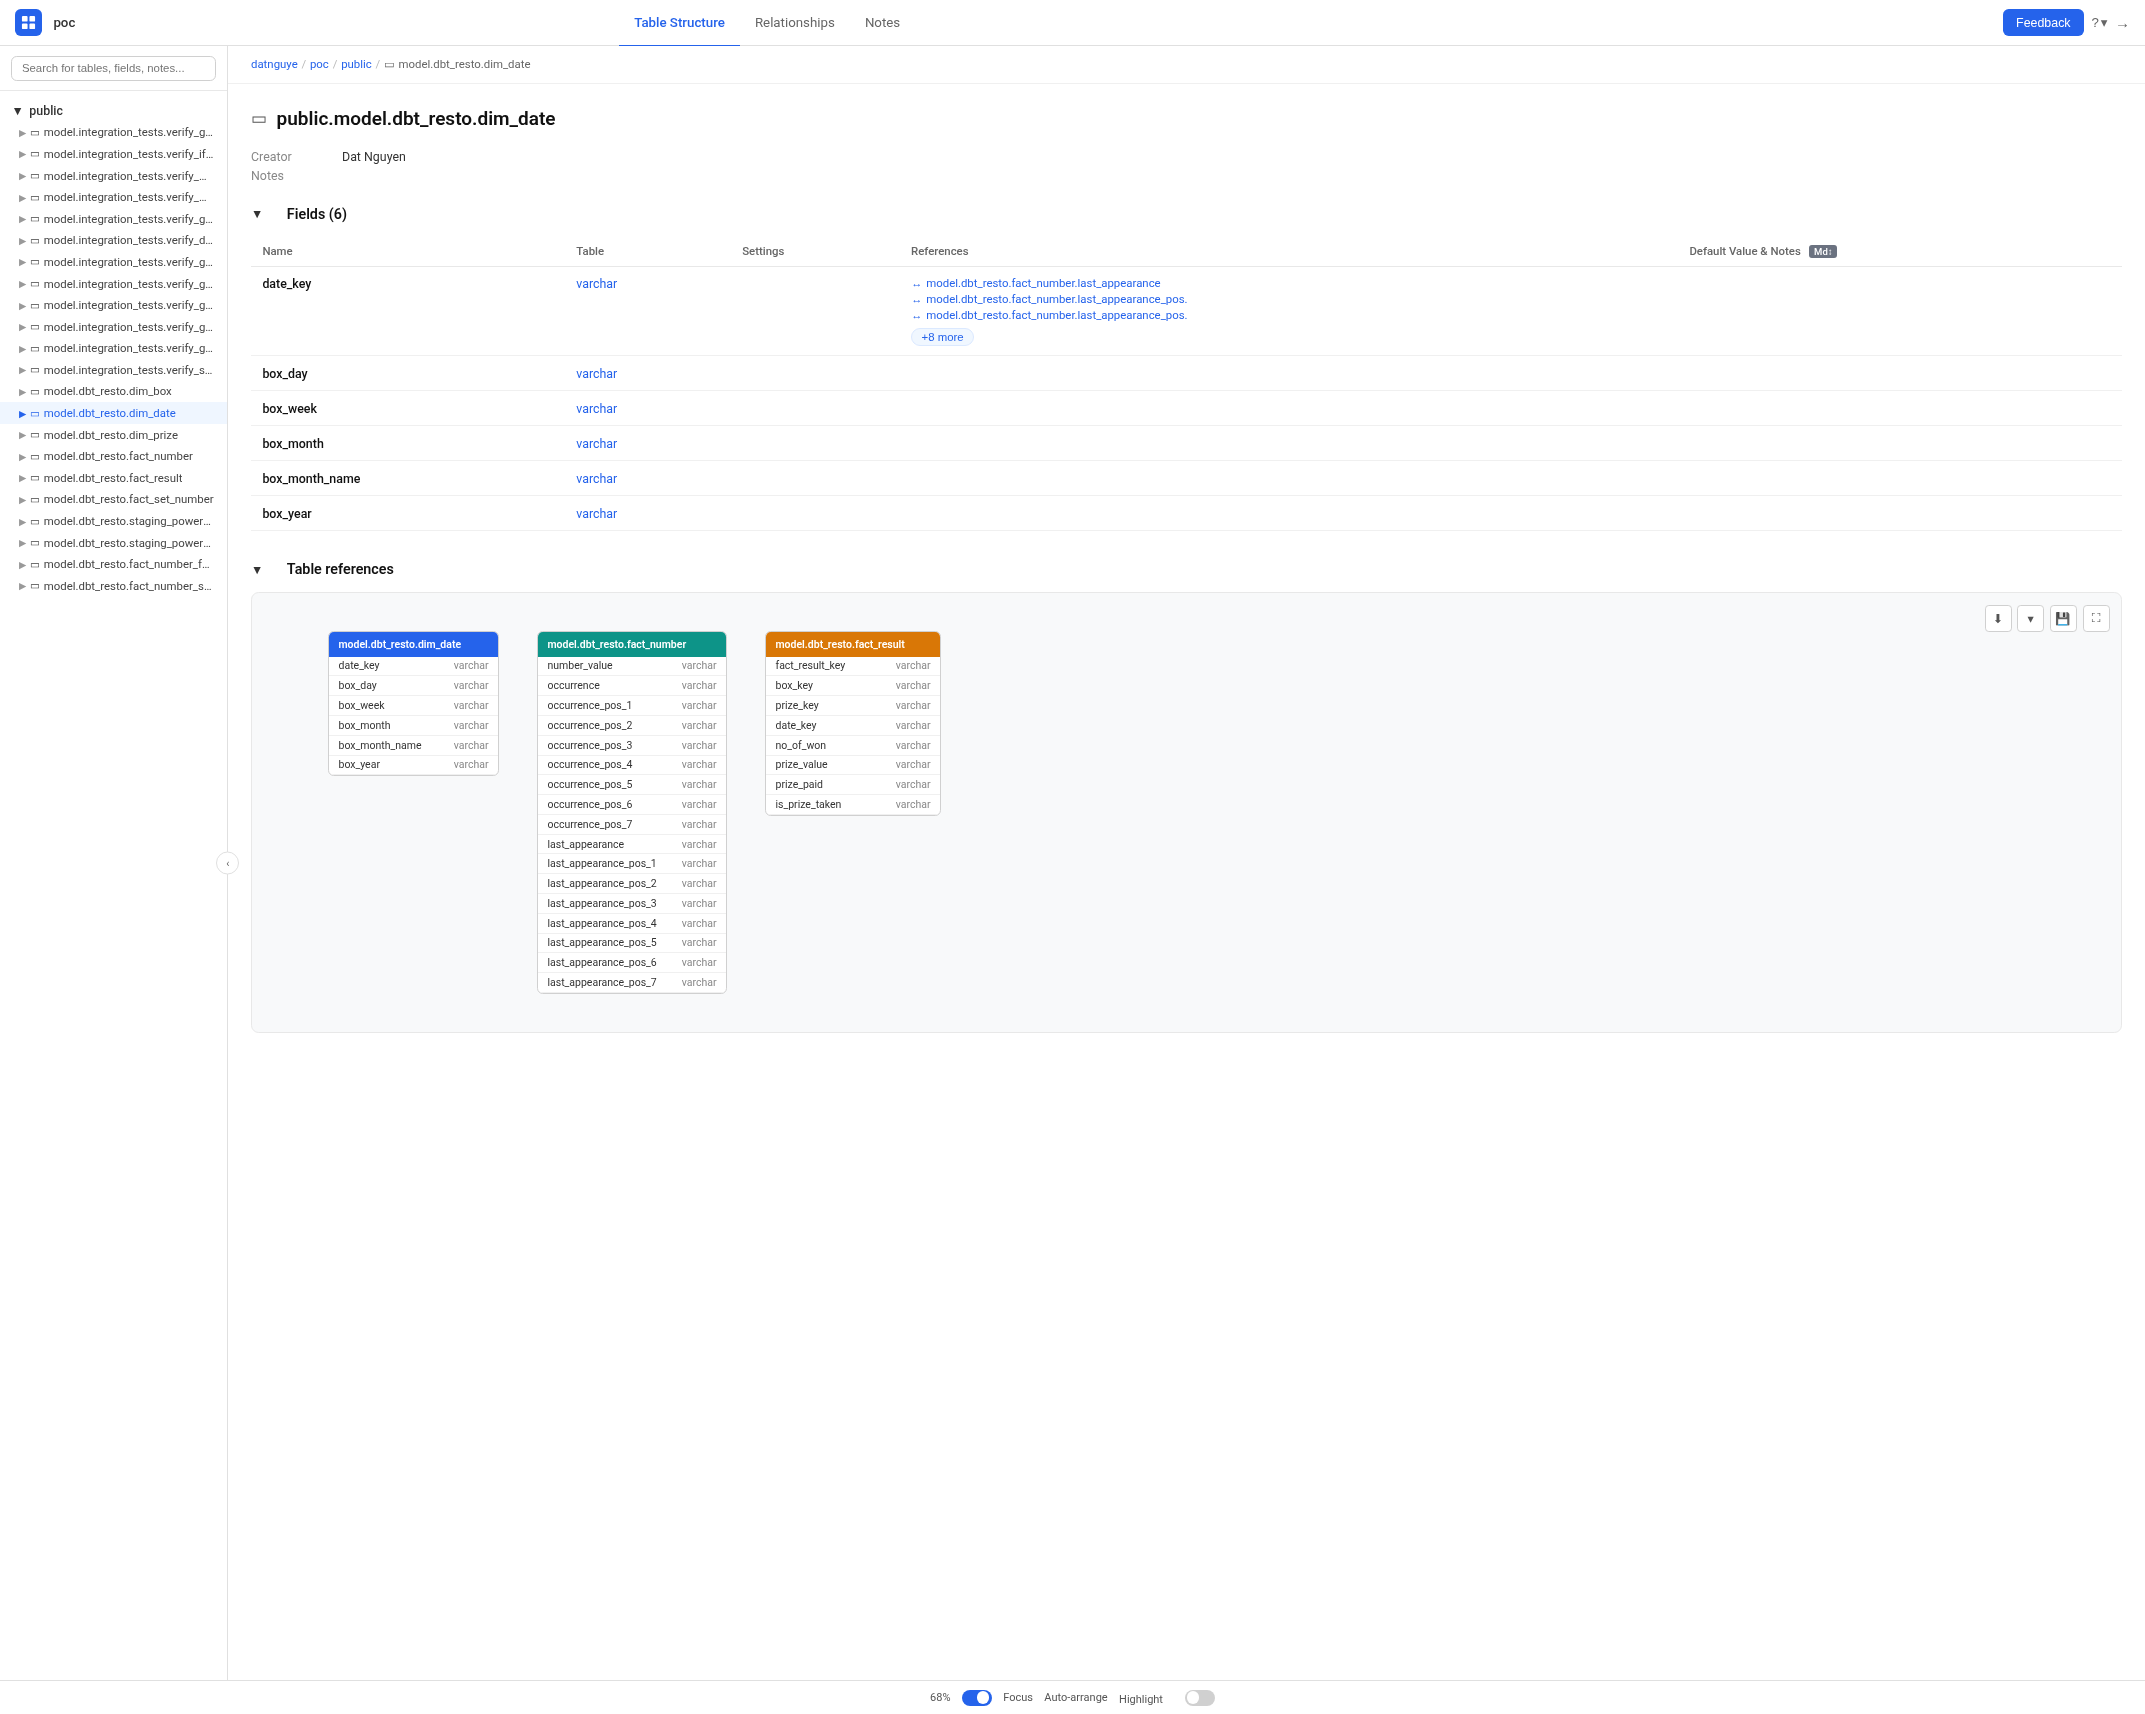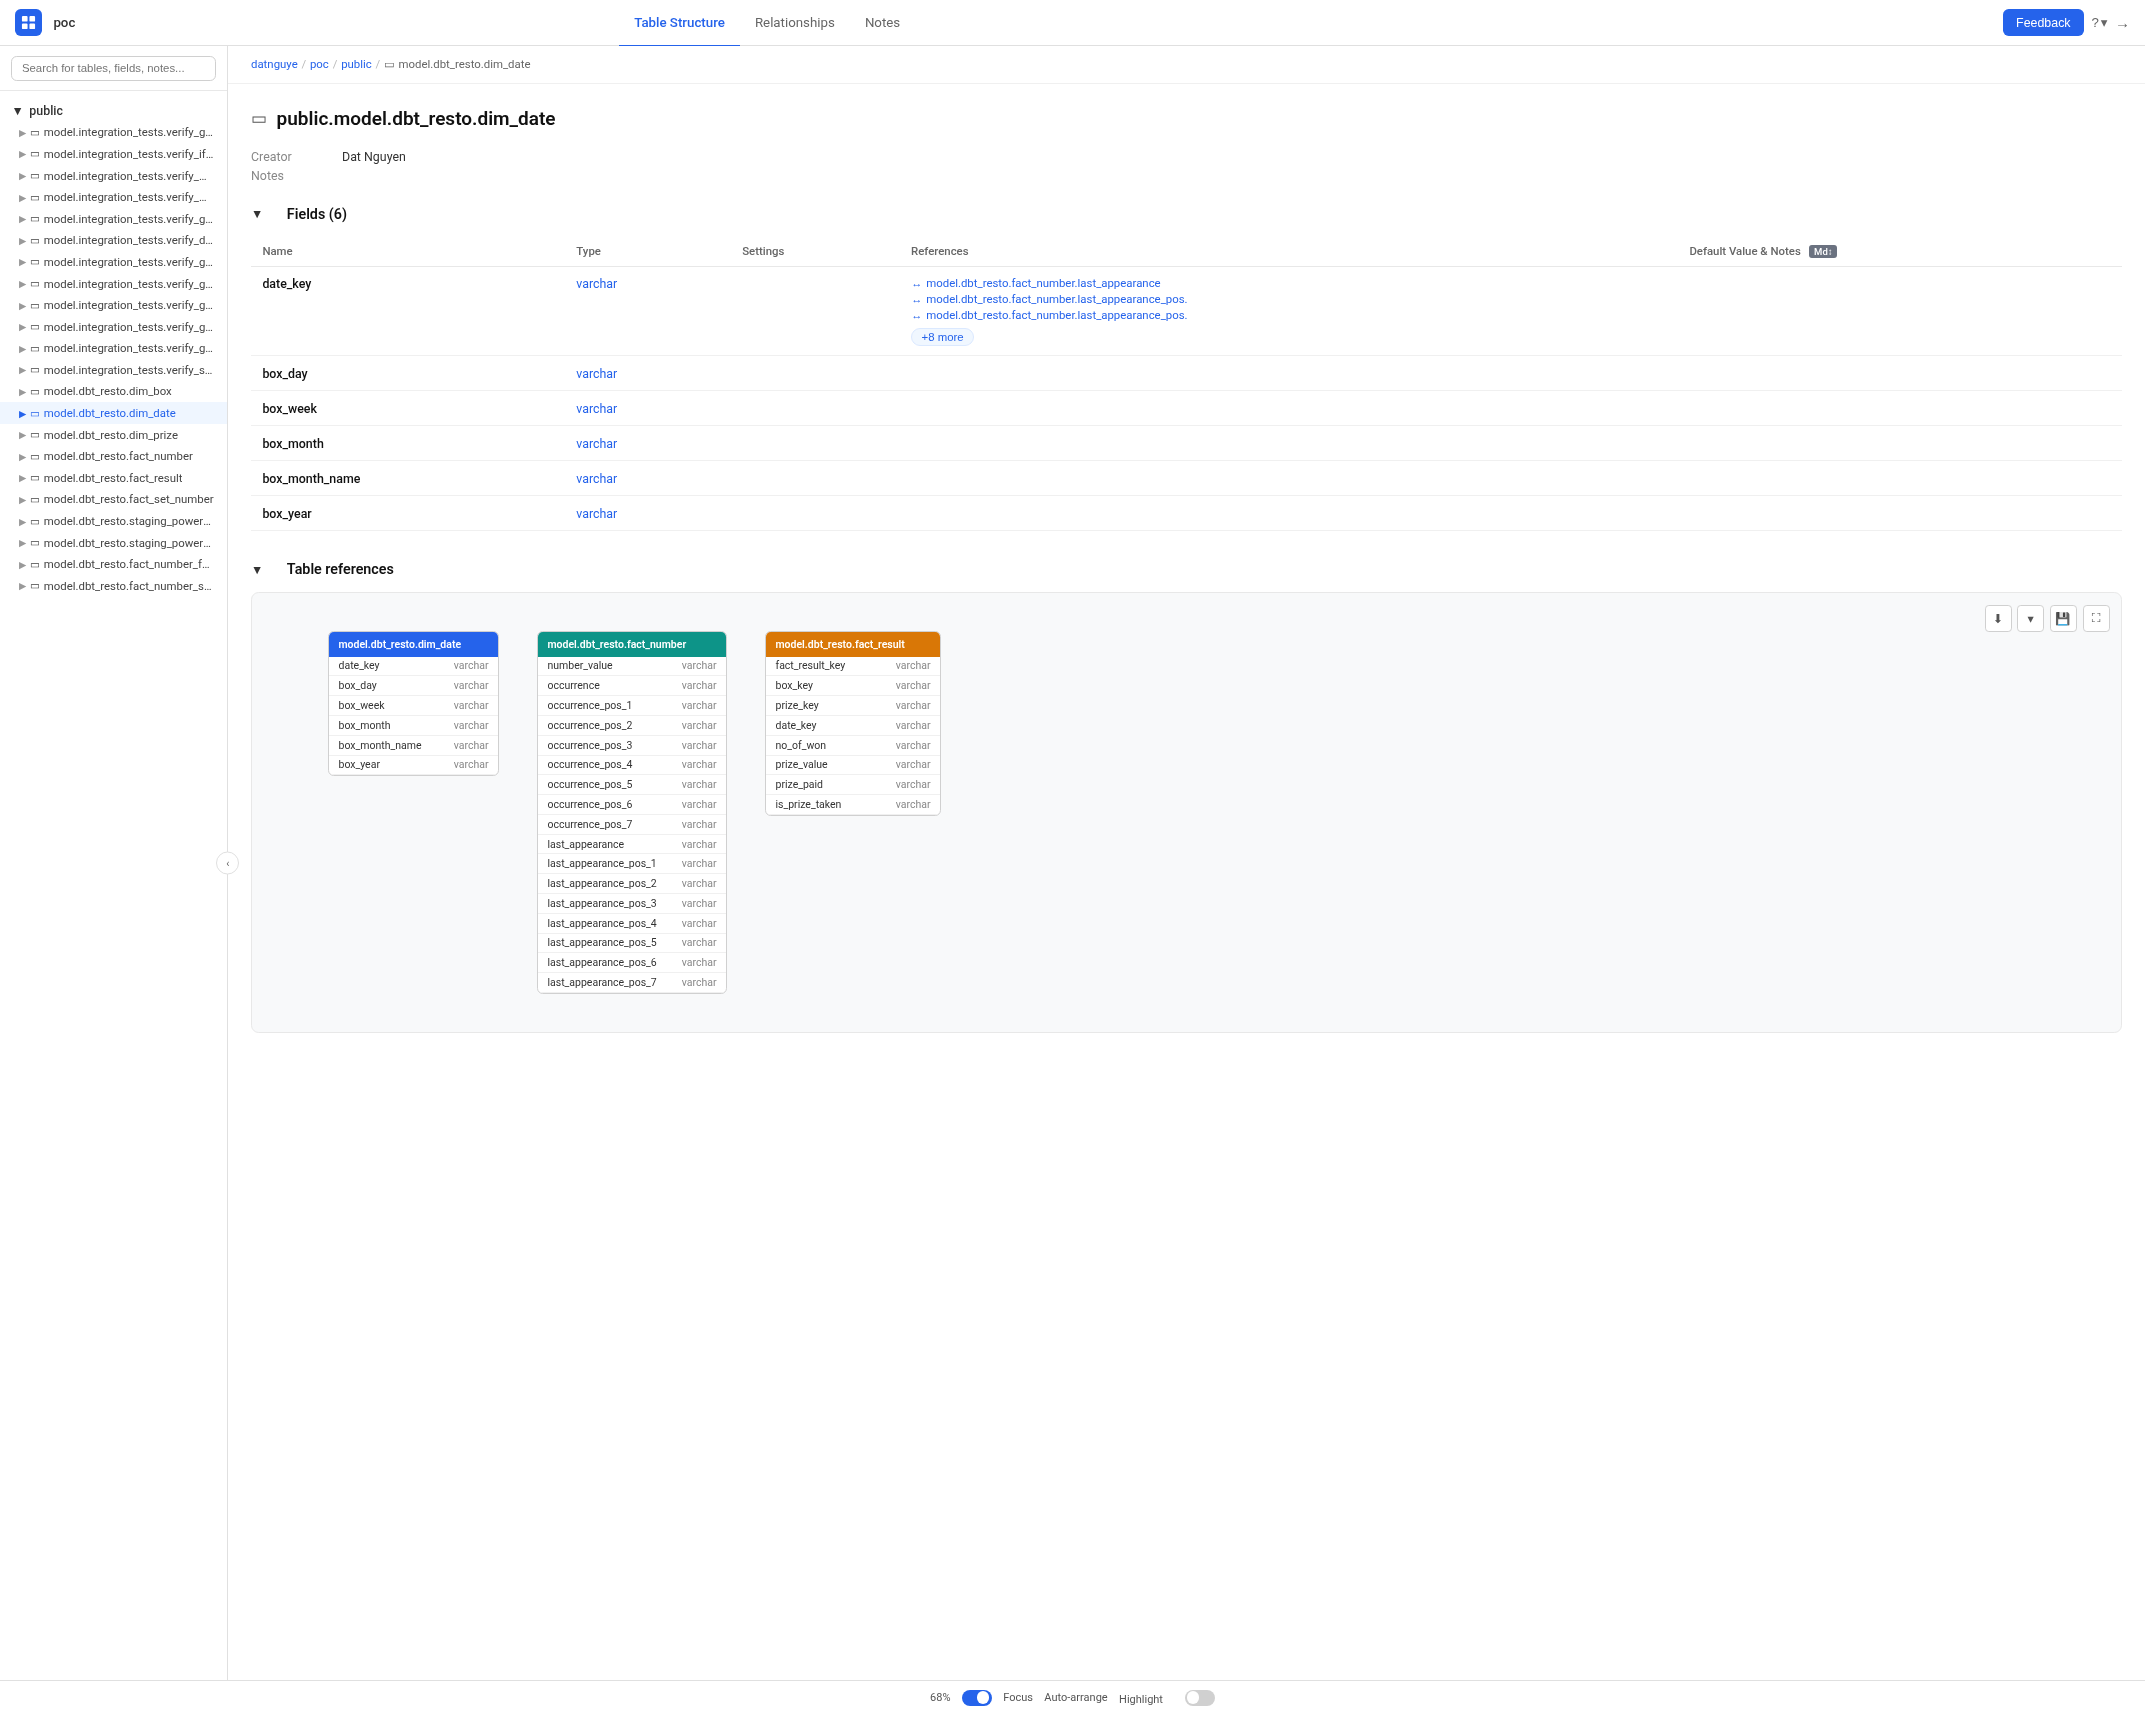--- a/index.html
+++ b/index.html
@@ -278,21 +278,21 @@
 
       <div class="section-header">
         <span>▼</span>
         <h2>Fields (6)</h2>
       </div>
 
       <table class="fields-table">
         <thead>
           <tr>
             <th>Name</th>
-            <th>Type</th>
+            <th>Table</th>
             <th>Settings</th>
             <th>References</th>
             <th>Default Value &amp; Notes <span class="md-badge">Md↕</span></th>
           </tr>
         </thead>
         <tbody>
 
           <tr>
             <td class="field-name">date_key</td>
             <td class="type">varchar</td>

